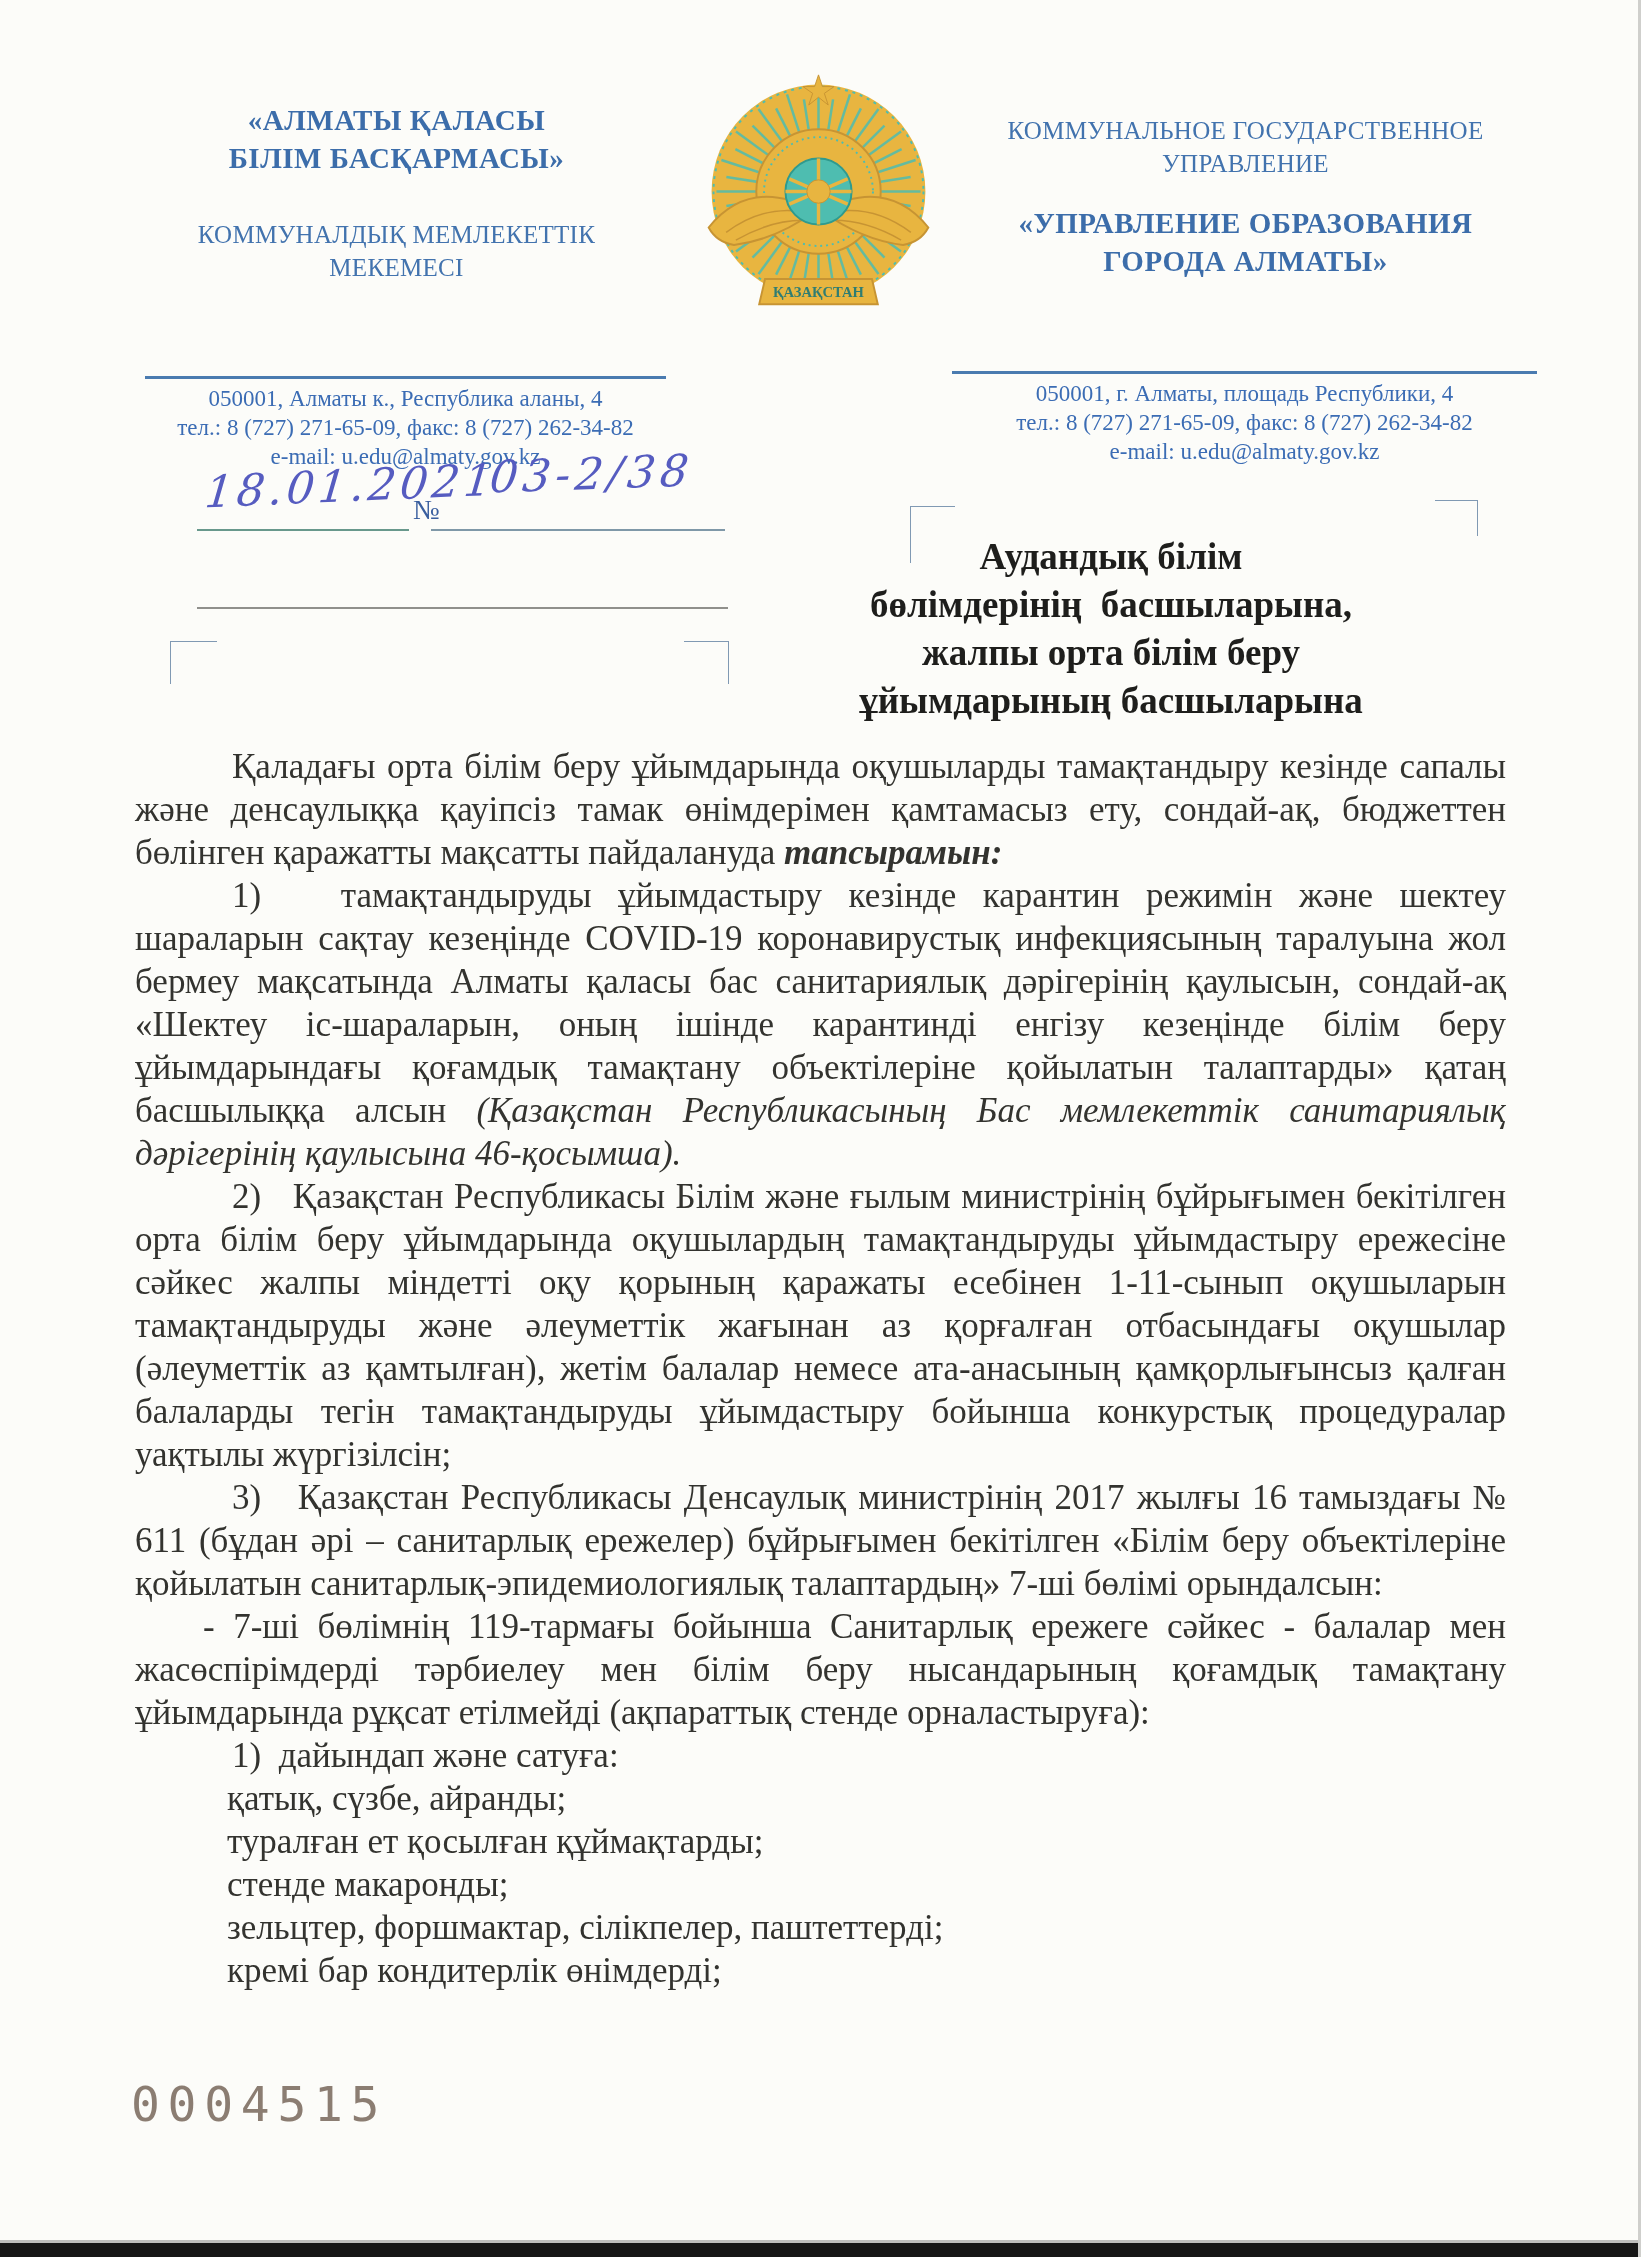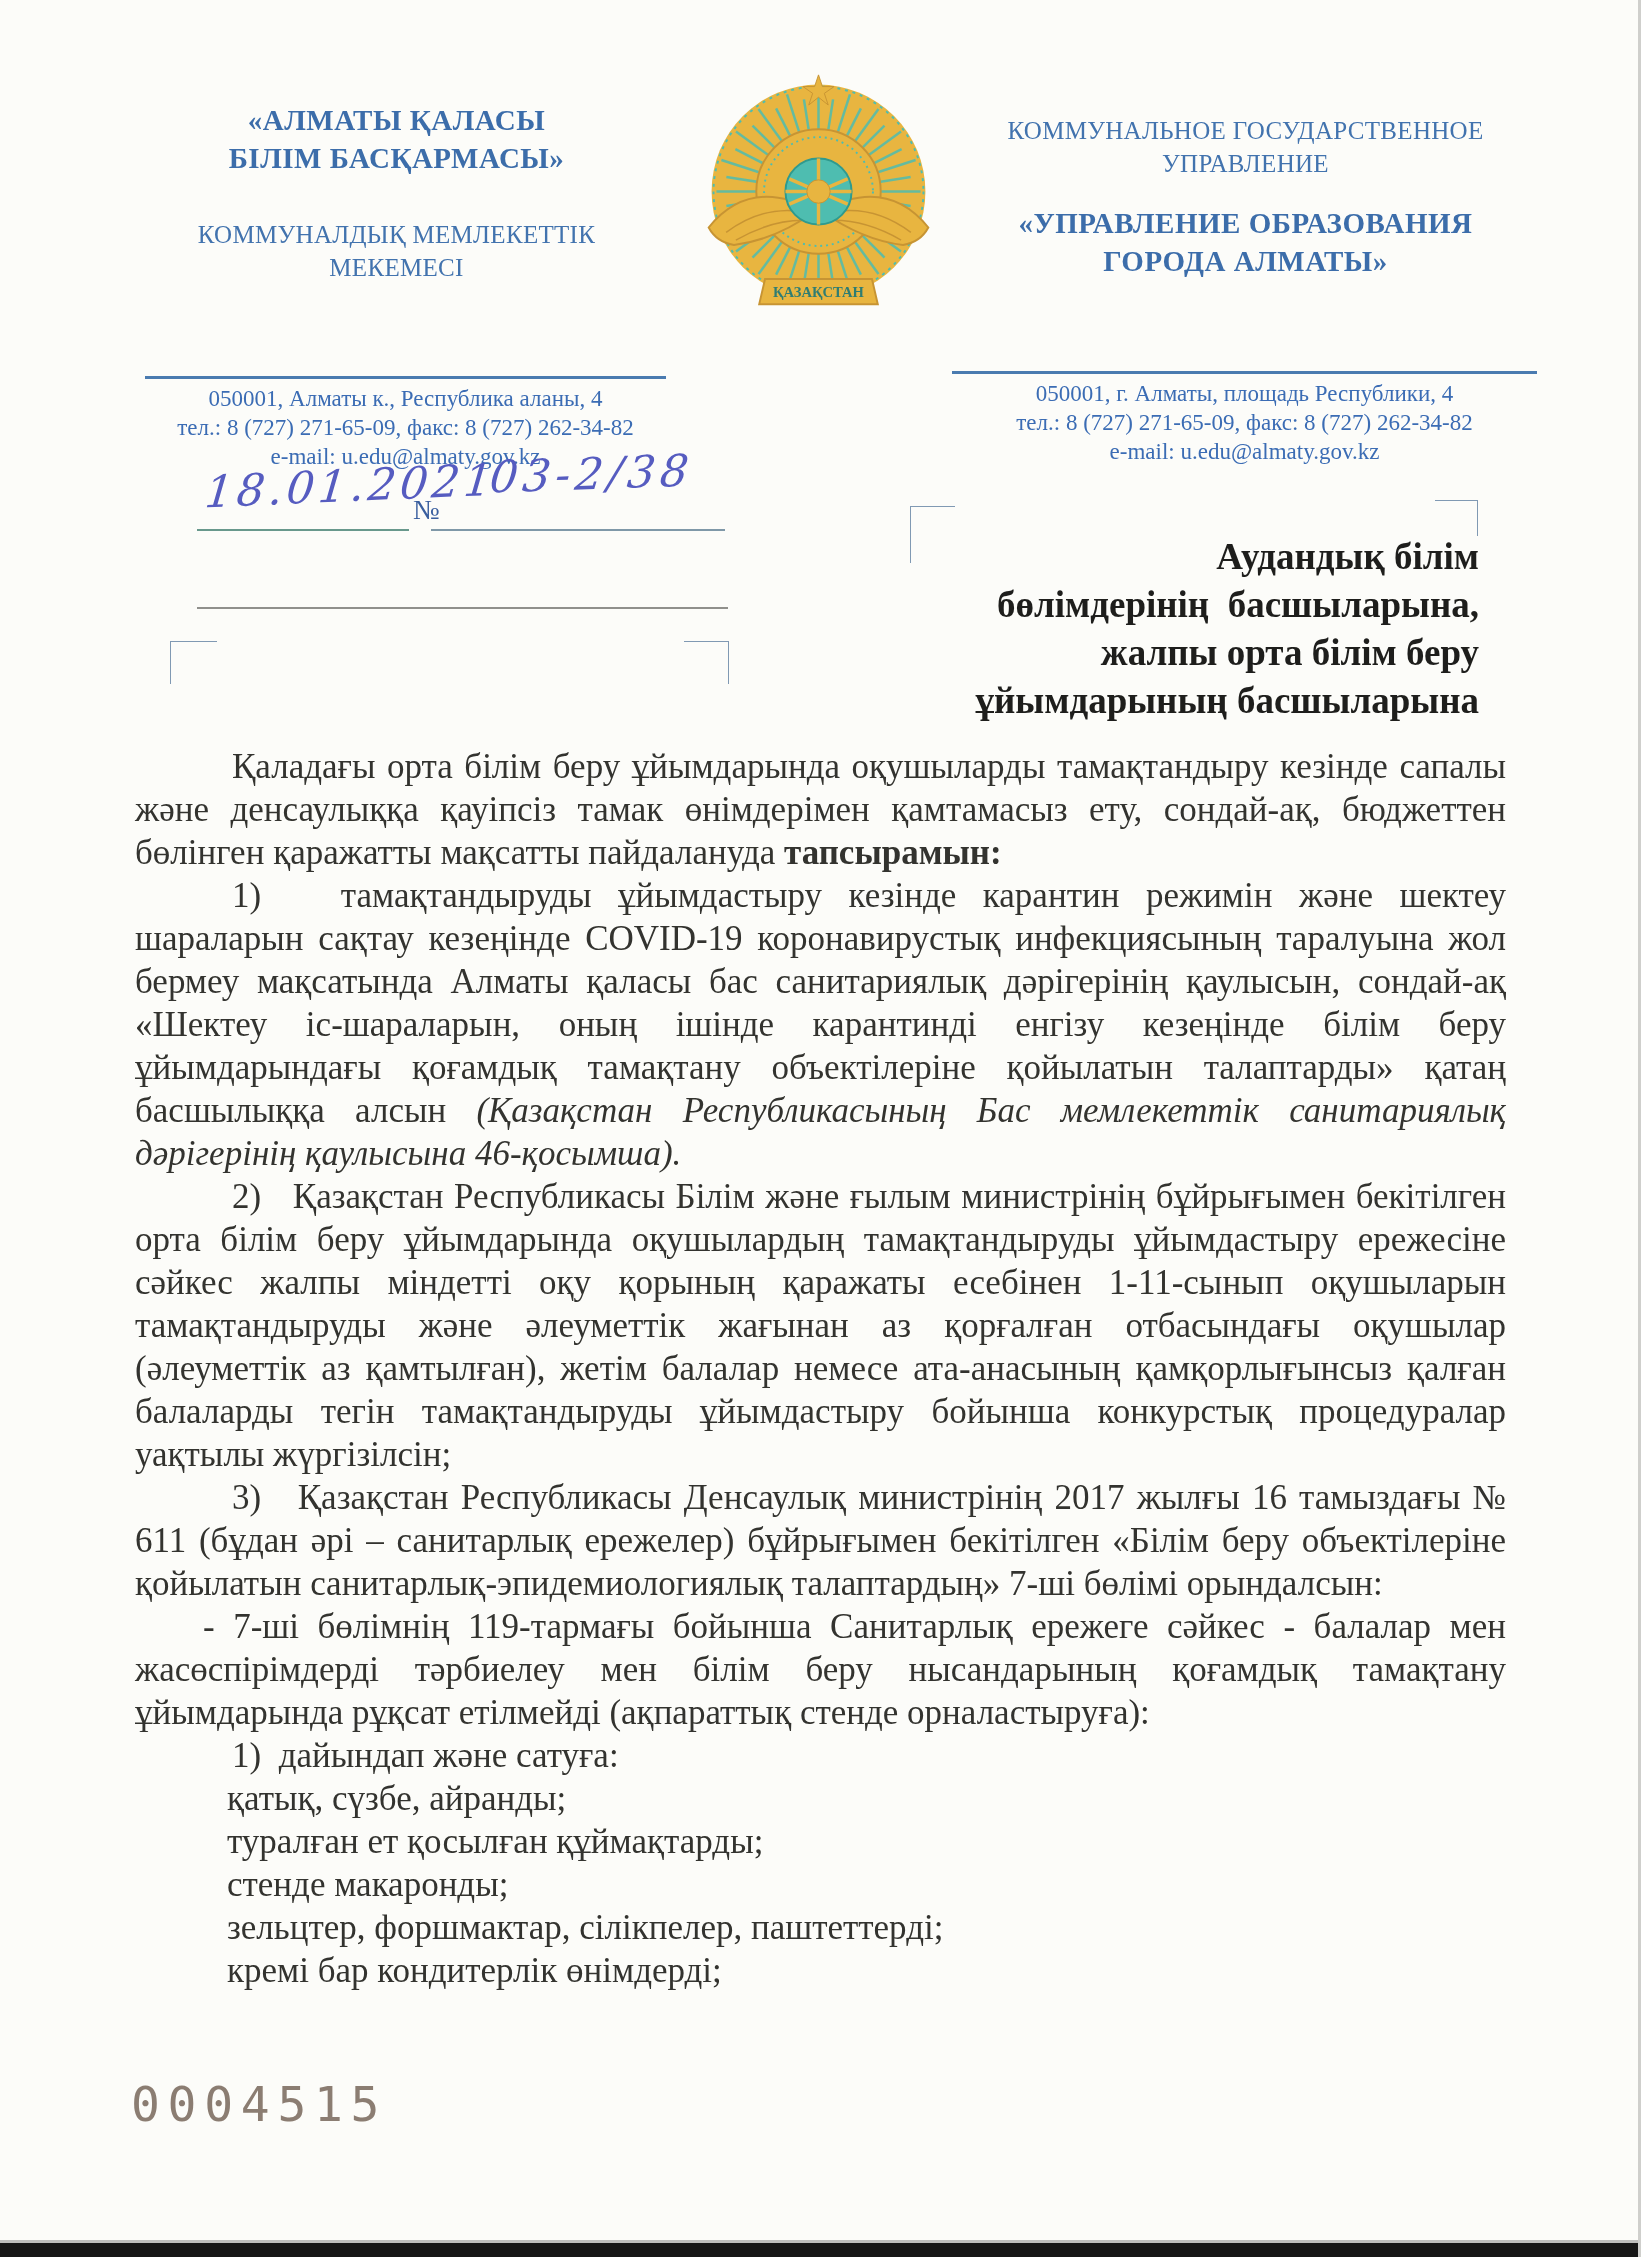--- a/index.html
+++ b/index.html
@@ -37,30 +37,30 @@
   .corner{position:absolute;}
   .corner-tl{border-left:1.9px solid #8099b3;border-top:1.9px solid #8099b3;}
   .corner-tr{border-right:1.9px solid #8099b3;border-top:1.9px solid #8099b3;}
   .corner-a-left{left:910px;top:506px;width:44px;height:56px;}
   .corner-a-right{left:1435px;top:500px;width:42px;height:35px;}
   .corner-b-left{left:170px;top:641px;width:46px;height:42px;}
   .corner-b-right{left:684px;top:641px;width:44px;height:42px;}
   
   .recipient{
     position:absolute;left:743px;top:533px;width:736px;
-    text-align:right;font-weight:bold;font-size:37px;line-height:48px;color:#1e1e1c;
+    text-align:center;font-weight:bold;font-size:37px;line-height:48px;color:#1e1e1c;
   }
   
   .body-text{position:absolute;left:135px;top:745px;width:1371px;
     font-size:35px;line-height:43px;text-align:justify;}
   .body-text p{margin:0;}
   .para{text-indent:97px;}
   .para.dash{text-indent:68px;}
   .item{text-indent:92px;text-align:left;margin-top:5.8px;}
-  .bold-italic{font-weight:bold;}
+  .bold-italic{font-weight:bold;font-style:italic;}
   .italic{font-style:italic;}
   
   .stamp{position:absolute;left:131px;top:2076px;
     font-family:"DejaVu Sans Mono",monospace;font-size:48px;letter-spacing:7.7px;color:#8b7d72;}
   
   .scan-bottom{position:absolute;left:0;right:0;bottom:0;height:14.5px;background:#161616;}
   .scan-bottom-shadow{position:absolute;left:0;right:0;bottom:14.5px;height:2.9px;background:#8a8a8a;opacity:.55;}
   .scan-right{position:absolute;right:0;top:0;bottom:0;width:2.9px;background:#cfcfcc;}
 </style>
 </head>

